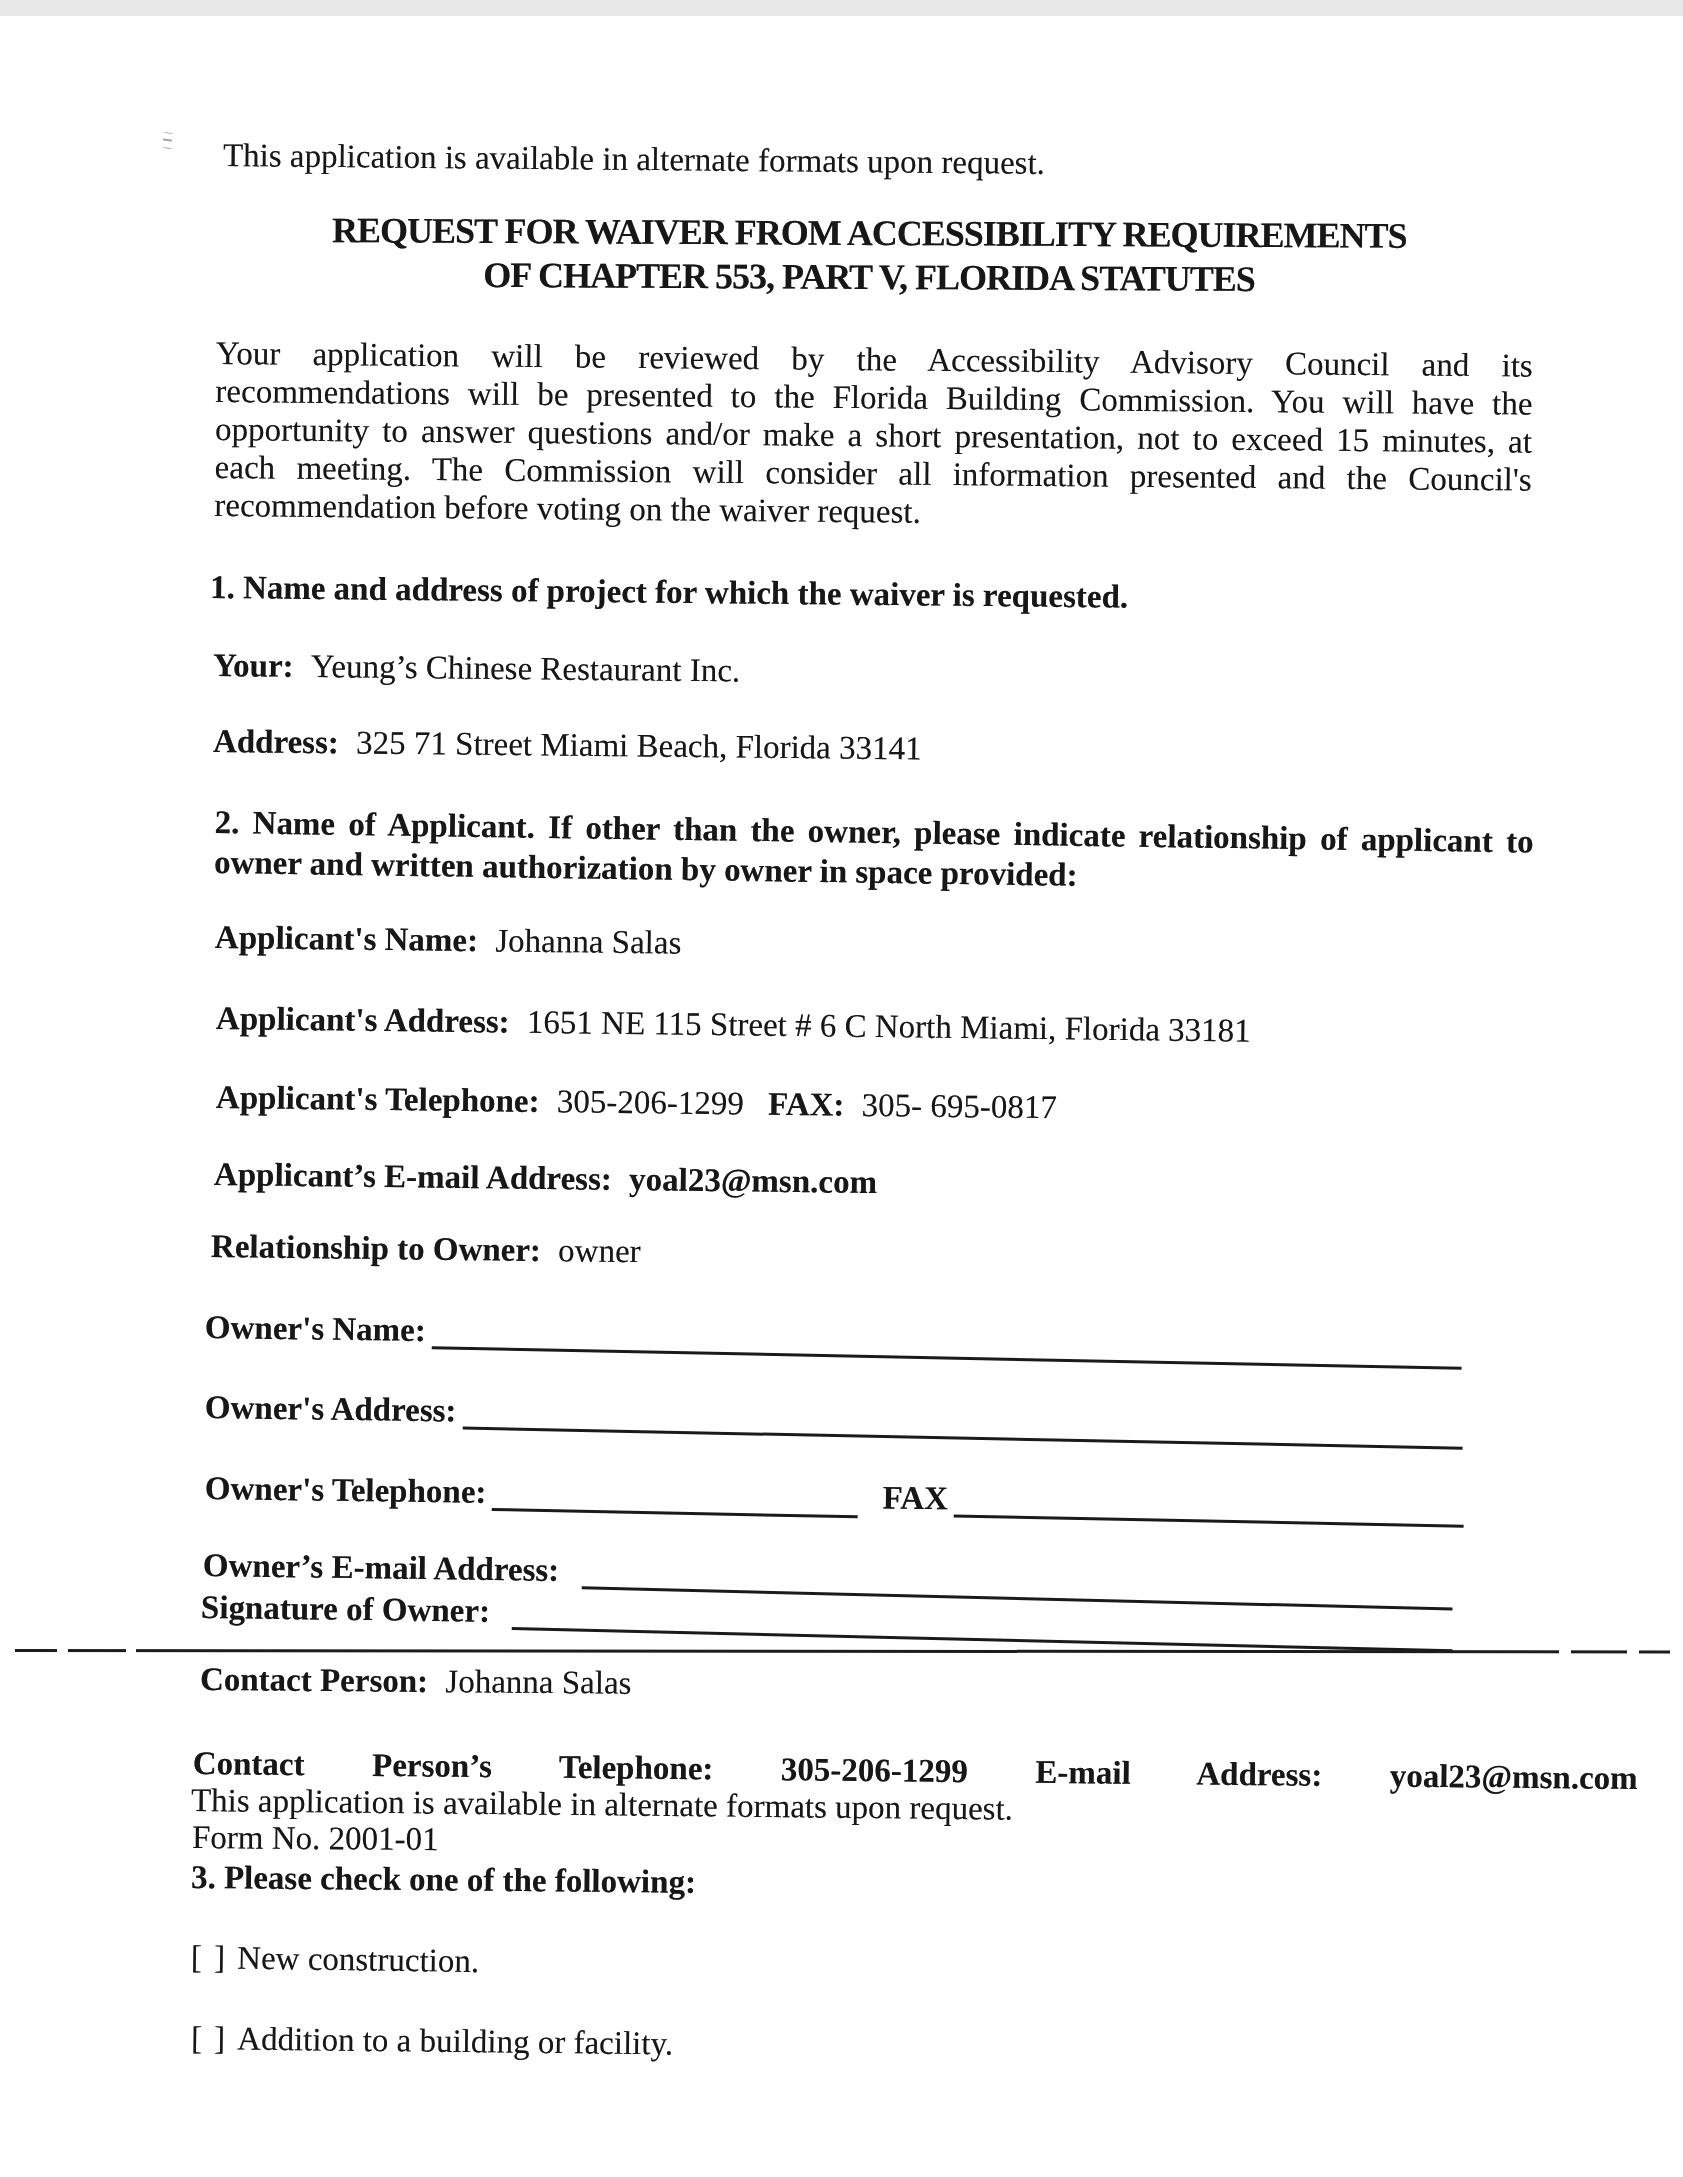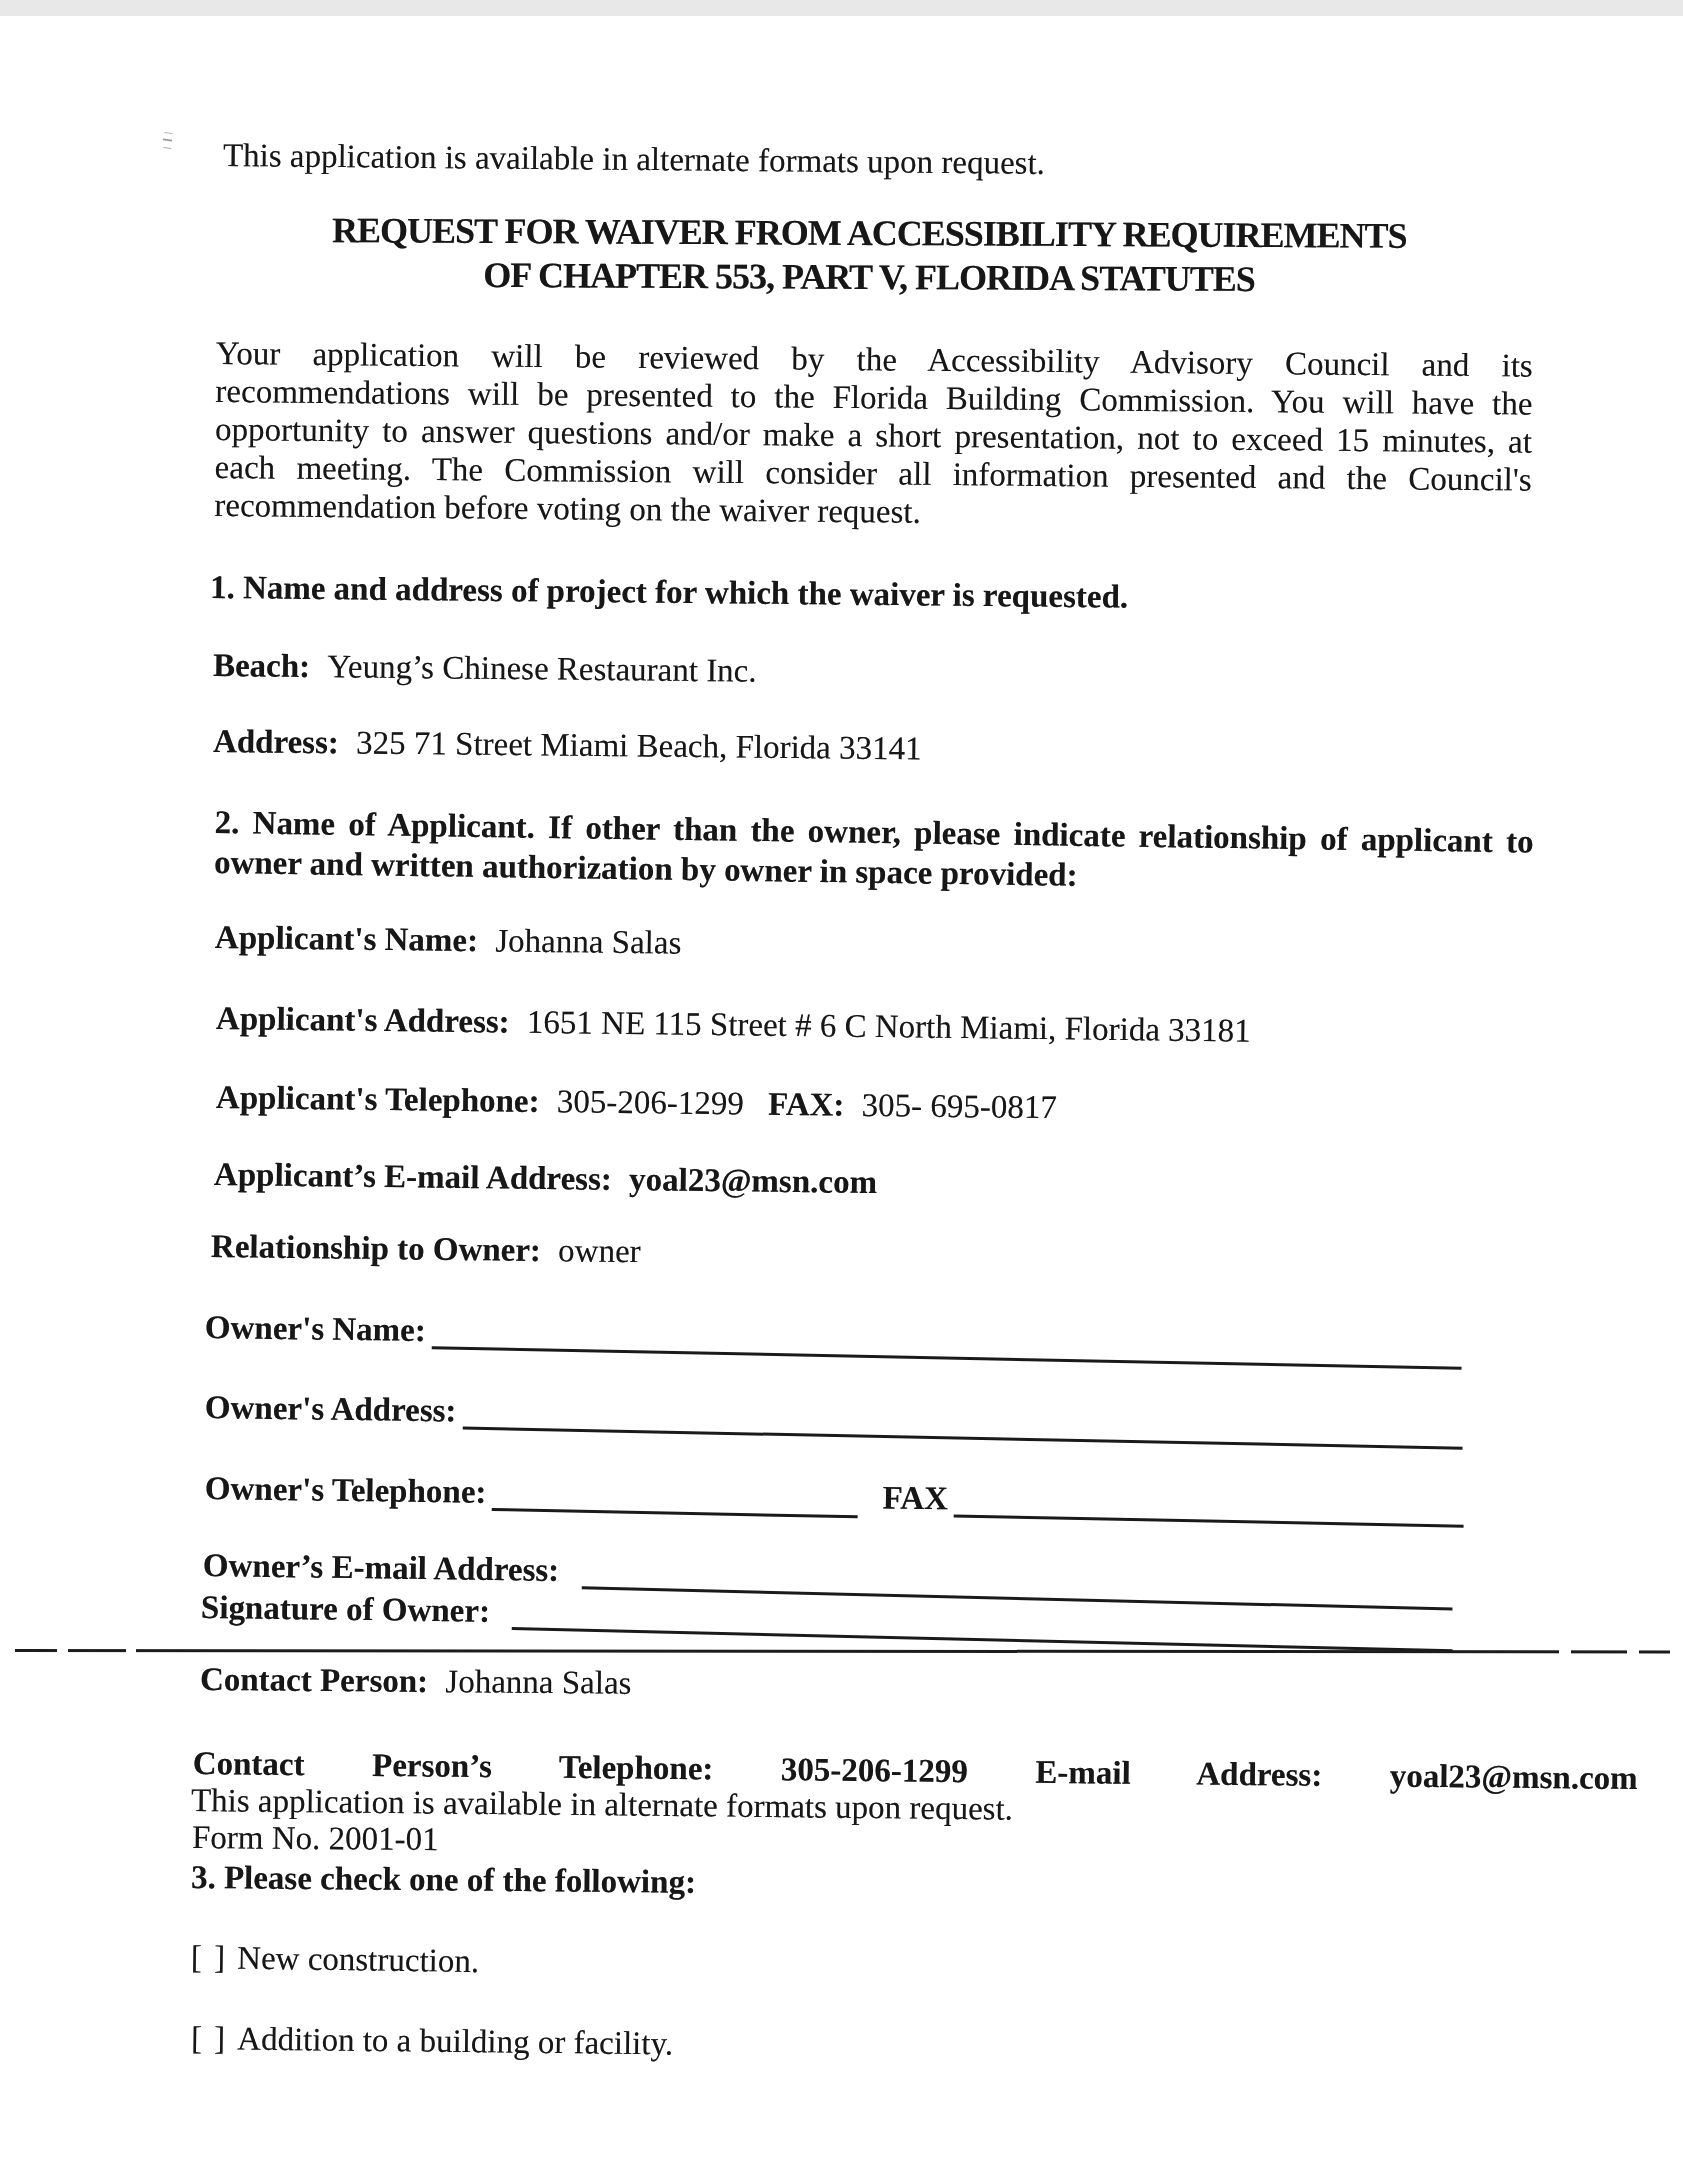--- a/index.html
+++ b/index.html
@@ -65,21 +65,21 @@
     <div class="jl">Your application will be reviewed by the Accessibility Advisory Council and its</div>
     <div class="jl">recommendations will be presented to the Florida Building Commission. You will have the</div>
     <div class="jl">opportunity to answer questions and/or make a short presentation, not to exceed 15 minutes, at</div>
     <div class="jl">each meeting. The Commission will consider all information presented and the Council's</div>
     <div>recommendation before voting on the waiver request.</div>
   </div>
 
   <div class="row b" style="top:552px;left:210px;transform:rotate(0.6deg);">1. Name and address of project for which the waiver is requested.</div>
 
   <div class="row" style="top:630px;left:213px;transform:rotate(0.6deg);">
-    <span class="b">Beach:</span>
+    <span class="b">Your:</span>
     <span class="valgap">Yeung’s Chinese Restaurant Inc.</span>
   </div>
 
   <div class="row" style="top:706px;left:213px;transform:rotate(0.6deg);">
     <span class="b">Address:</span>
     <span class="valgap">325 71 Street Miami Beach, Florida 33141</span>
   </div>
 
   <div class="blk s2h">
     <div class="jl">2. Name of Applicant. If other than the owner, please indicate relationship of applicant to</div>

